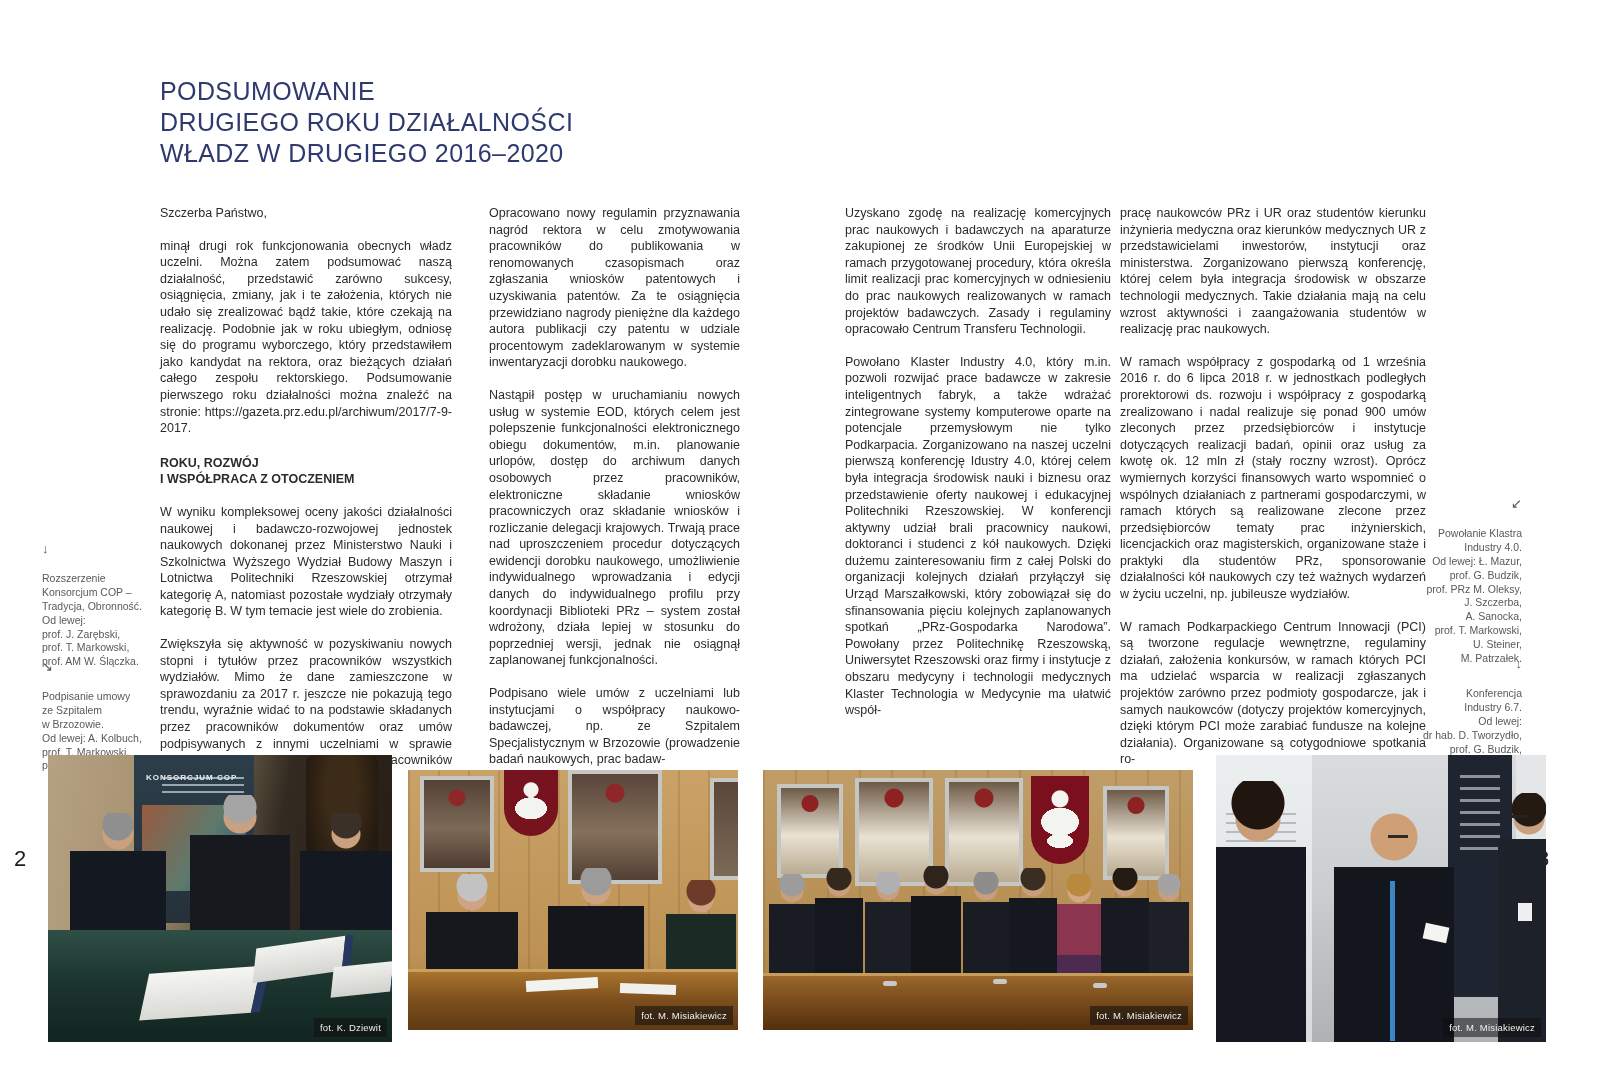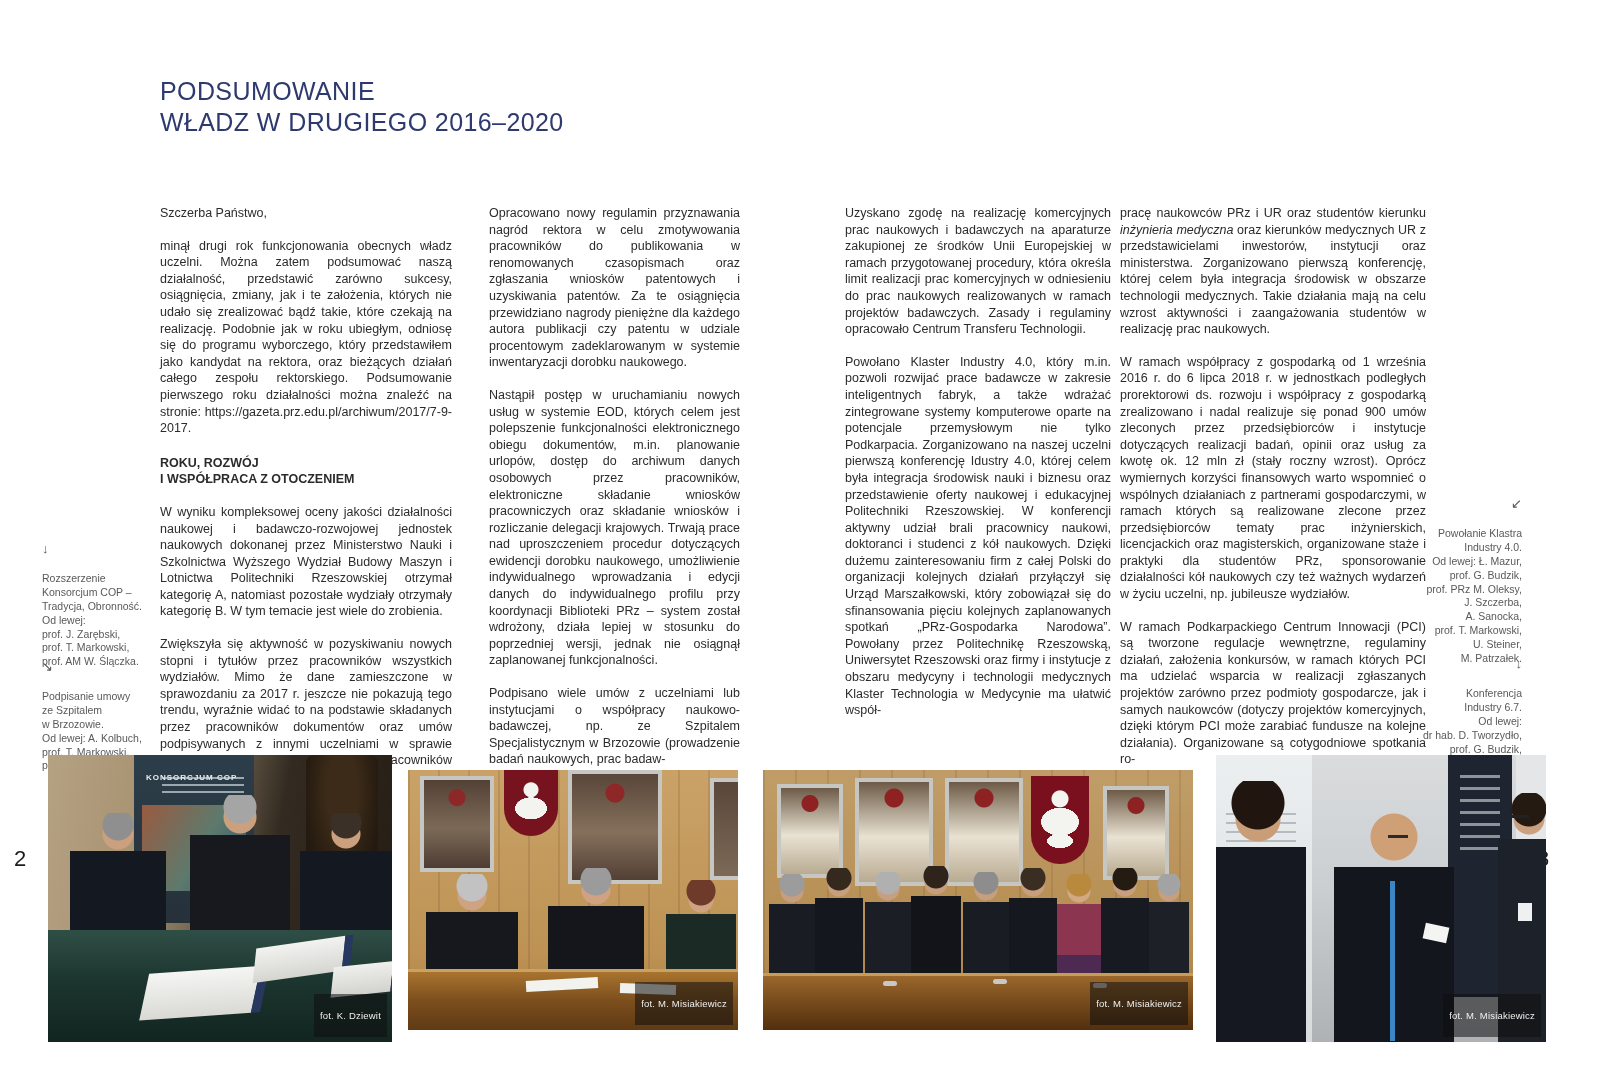--- a/index.html
+++ b/index.html
@@ -12,55 +12,56 @@
   .t-bold{font-weight:400;}
   
   .col{position:absolute;top:205px;font-size:12.5px;line-height:16.6px;text-align:justify;color:#2b2b2b;}
   .col p{margin:0 0 16px 0;}
   .salutation{margin:0;text-align:left;}
   .col-heading{font-weight:700;white-space:pre-line;margin:18px 0 16px 0;text-align:left;line-height:16.6px;}
   #col1{left:160px;width:292px;}
   #col2{left:489px;width:251px;}
   #col3{left:845px;width:266px;}
   #col4{left:1120px;width:306px;}
-  .it{font-style:italic;}
+  .it{}
   
   .margin-caption{position:absolute;width:104px;font-size:10.5px;line-height:13.8px;
                   color:#58595b;white-space:pre-line;}
   .margin-caption .arrow{display:block;font-size:13px;margin-bottom:3px;color:#58595b;}
   .mc-left{left:42px;text-align:left;}
   .mc-right{left:1420px;width:102px;text-align:right;}
   #cap-l1{top:528px;} #cap-l2{top:646px;}
   #cap-r1{top:483px;} #cap-r2{top:643px;}
   
   .page-num{position:absolute;font-size:22px;color:#1c1c1e;top:846px;}
   .pn-left{left:14px;} .pn-right{left:1537px;}
   
   .ph{position:absolute;overflow:hidden;background:#777;}
   #photo1{left:48px;top:755px;width:344px;height:287px;}
   #photo2{left:408px;top:770px;width:330px;height:260px;}
   #photo3{left:763px;top:770px;width:430px;height:260px;}
   #photo4{left:1216px;top:755px;width:330px;height:287px;}
   .abs{position:absolute;}
   .person{position:absolute;}
   .photo-credit{position:absolute;right:5px;bottom:5px;color:#f0f0ee;font-size:9.5px;
-                padding:16px 6px;background:rgba(15,15,15,.55);letter-spacing:.2px;}
+                padding:4px 6px;background:rgba(15,15,15,.55);letter-spacing:.2px;}
   .frame{position:absolute;border:4px solid #c6c6c2;}
   .banner-text{position:absolute;color:#e9edef;font-size:8px;font-weight:700;letter-spacing:1px;white-space:nowrap;}
 </style>
 </head>
 <body>
 
 <div class="spread">
 
   <div class="page-num pn-left">2</div>
   <div class="page-num pn-right">3</div>
 
   <h1 class="page-title">
     <span class="t-line">PODSUMOWANIE</span>
+    <span class="t-line">DRUGIEGO ROKU DZIAŁALNOŚCI</span>
     <span class="t-line"><span>WŁADZ W DRUGIEGO </span><span class="t-bold">2016–2020</span></span>
   </h1>
 
   <section class="col" id="col1">
     <p class="salutation">Szczerba Państwo,</p>
     <p>minął drugi rok funkcjonowania obecnych władz uczelni. Można zatem podsumować naszą działalność, przedstawić zarówno sukcesy, osiągnięcia, zmiany, jak i te założenia, których nie udało się zrealizować bądź takie, które czekają na realizację. Podobnie jak w roku ubiegłym, odniosę się do programu wyborczego, który przedstawiłem jako kandydat na rektora, oraz bieżących działań całego zespołu rektorskiego. Podsumowanie pierwszego roku działalności można znaleźć na stronie: https://gazeta.prz.edu.pl/archiwum/2017/7-9-2017.</p>
     <div class="col-heading">ROKU, ROZWÓJ
 I WSPÓŁPRACA Z OTOCZENIEM</div>
     <p>W wyniku kompleksowej oceny jakości działalności naukowej i badawczo-rozwojowej jednostek naukowych dokonanej przez Ministerstwo Nauki i Szkolnictwa Wyższego Wydział Budowy Maszyn i Lotnictwa Politechniki Rzeszowskiej otrzymał kategorię A, natomiast pozostałe wydziały otrzymały kategorię B. W tym temacie jest wiele do zrobienia.</p>
     <p>Zwiększyła się aktywność w pozyskiwaniu nowych stopni i tytułów przez pracowników wszystkich wydziałów. Mimo że dane zamieszczone w sprawozdaniu za 2017 r. jeszcze nie pokazują tego trendu, wyraźnie widać to na podstawie składanych przez pracowników dokumentów oraz umów podpisywanych z innymi uczelniami w sprawie realizacji postępowań awansowych dla pracowników naszej uczelni. Dotyczy</p>

